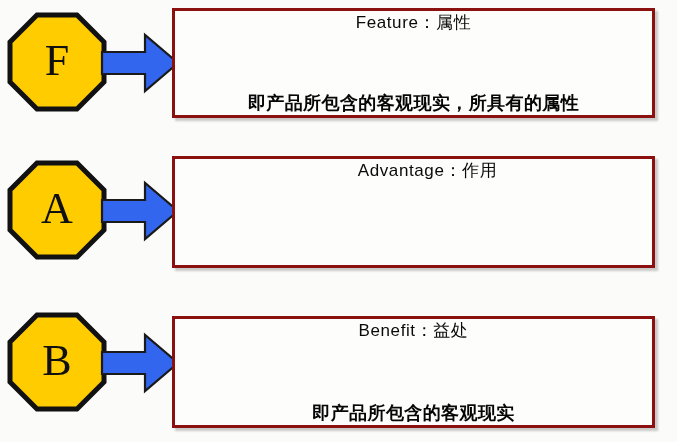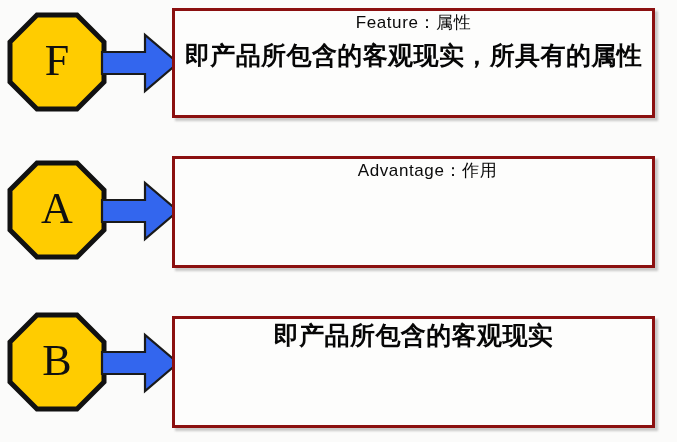--- a/index.html
+++ b/index.html
@@ -86,37 +86,37 @@
     left: 172px;
     top: 8px;
     width: 483px;
     box-sizing: border-box;
     background: #fdfdfc;
     border: 3px solid #8b1010;
     box-shadow: 3px 3px 2px rgba(140,140,140,0.45);
     display: flex;
     flex-direction: column;
     align-items: center;
-    justify-content: flex-start;
+    justify-content: space-between;
   }
   .row-1 .callout-box { height: 110px; }
   .row-2 .callout-box { top: 8px; height: 112px; padding-left: 28px; }
   .row-3 .callout-box { top: 16px; height: 112px; }
 
   .callout-title {
     font-family: "Liberation Sans", sans-serif;
     font-size: 17px;
     color: #0a0a0a;
     letter-spacing: 0.6px;
     white-space: nowrap;
     margin: 0 0 5px 0;
   }
   .callout-desc {
     font-family: Liberation Serif, serif;
-    font-size: 25px;
+    font-size: 18px;
     font-weight: bold;
     color: #060606;
     letter-spacing: 0.4px;
     white-space: nowrap;
     margin: 0;
   }
 </style>
 </head>
 <body>
 
@@ -172,17 +172,18 @@
       <div class="octagon-letter">B</div>
     </div>
 
     <div class="arrow-wrap">
       <svg class="arrow-shape" viewBox="0 0 80 62">
         <polygon points="2,20 45,20 45,3 78,31 45,59 45,42 2,42" fill="#3366EE" stroke="#1A1A1A" stroke-width="2.2" stroke-linejoin="miter"></polygon>
       </svg>
     </div>
 
     <div class="callout-box">
+      <div class="callout-title">Benefit：益处</div>
       <div class="callout-desc">即产品所包含的客观现实</div>
     </div>
   </div>
 
 </div>
 
 </body></html>

